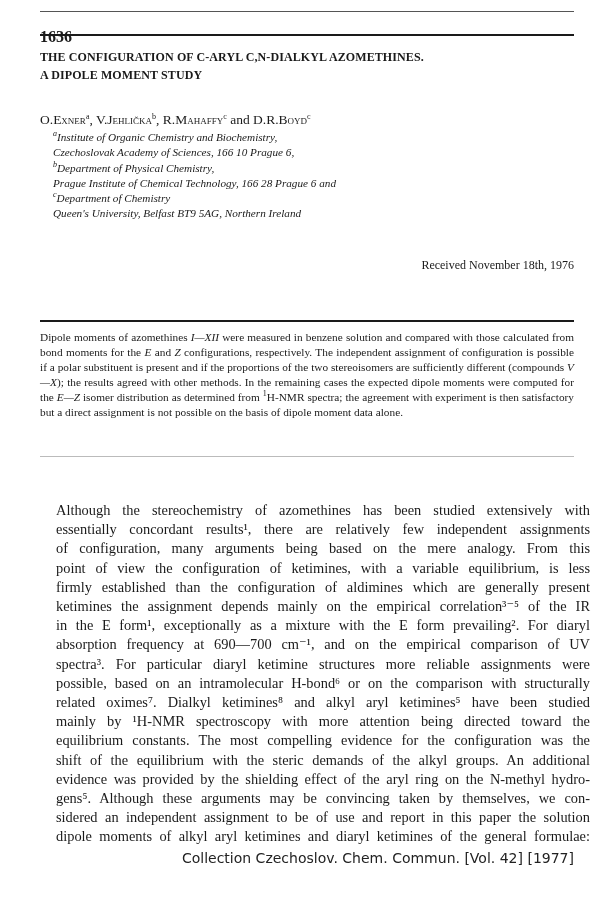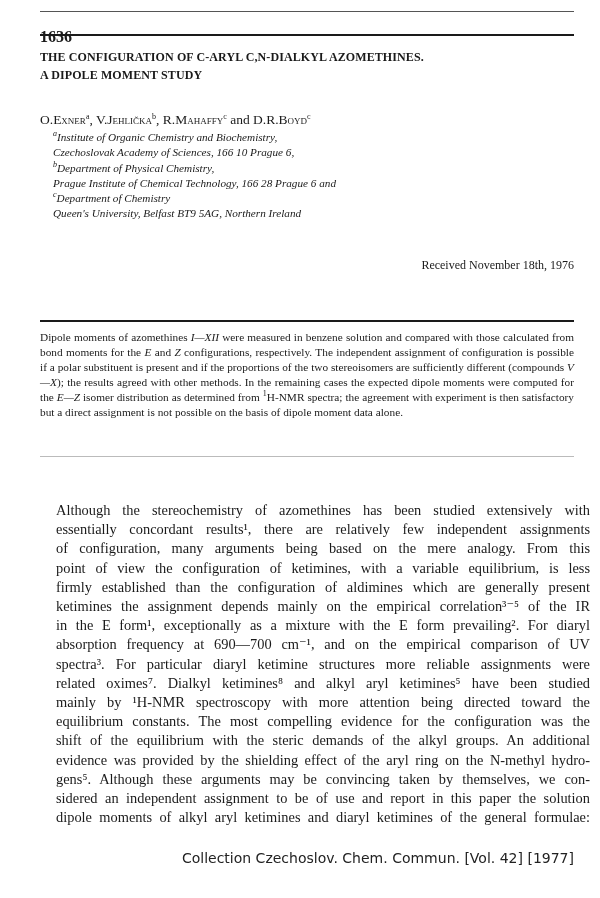--- a/index.html
+++ b/index.html
@@ -73,20 +73,21 @@
 <div class="body-text">
   <span class="line">Although the stereochemistry of azomethines has been studied extensively with</span>
   <span class="line">essentially concordant results¹, there are relatively few independent assignments</span>
   <span class="line">of configuration, many arguments being based on the mere analogy. From this</span>
   <span class="line">point of view the configuration of ketimines, with a variable equilibrium, is less</span>
   <span class="line">firmly established than the configuration of aldimines which are generally present</span>
   <span class="line">ketimines the assignment depends mainly on the empirical correlation³⁻⁵ of the IR</span>
   <span class="line">in the E form¹, exceptionally as a mixture with the E form prevailing². For diaryl</span>
   <span class="line">absorption frequency at 690—700 cm⁻¹, and on the empirical comparison of UV</span>
   <span class="line">spectra³. For particular diaryl ketimine structures more reliable assignments were</span>
+  <span class="line">possible, based on an intramolecular H-bond⁶ or on the comparison with structurally</span>
   <span class="line">related oximes⁷. Dialkyl ketimines⁸ and alkyl aryl ketimines⁵ have been studied</span>
   <span class="line">mainly by ¹H-NMR spectroscopy with more attention being directed toward the</span>
   <span class="line">equilibrium constants. The most compelling evidence for the configuration was the</span>
   <span class="line">shift of the equilibrium with the steric demands of the alkyl groups. An additional</span>
   <span class="line">evidence was provided by the shielding effect of the aryl ring on the N-methyl hydro-</span>
   <span class="line">gens⁵. Although these arguments may be convincing taken by themselves, we con-</span>
   <span class="line">sidered an independent assignment to be of use and report in this paper the solution</span>
   <span class="line last">dipole moments of alkyl aryl ketimines and diaryl ketimines of the general formulae:</span>
 </div>
 

